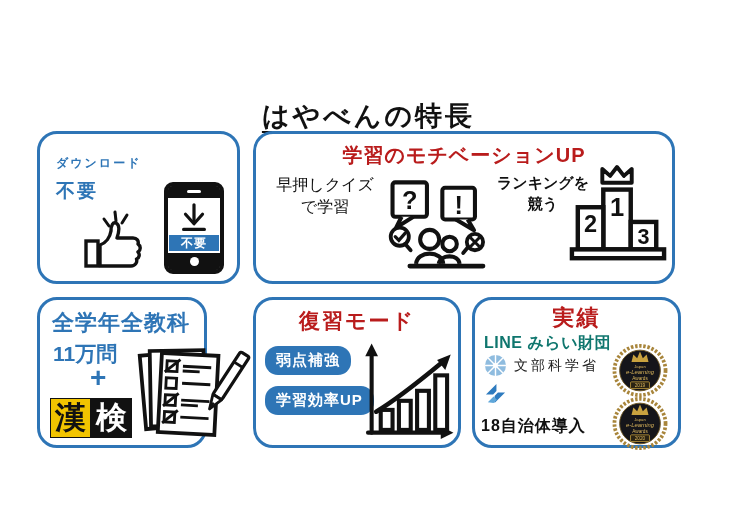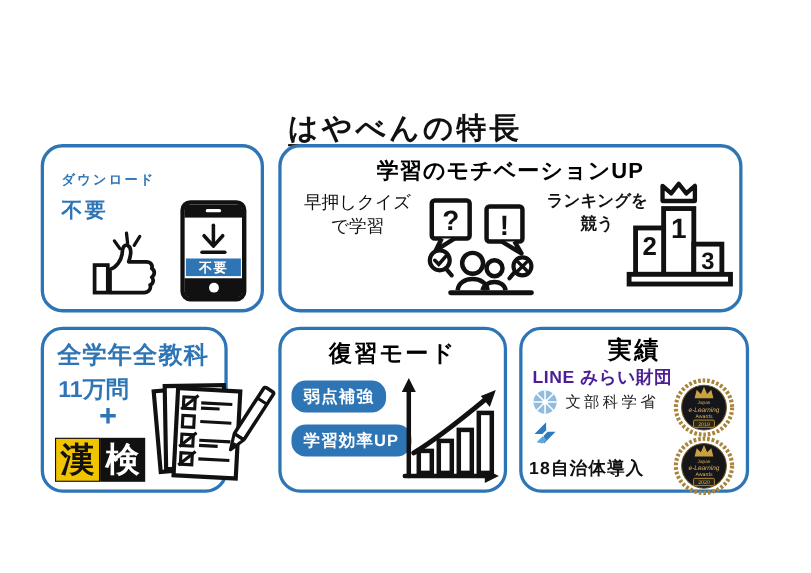--- a/index.html
+++ b/index.html
@@ -22,21 +22,21 @@
     position:absolute;border:3px solid #2E75B6;border-radius:20px;
     background:#fff;box-sizing:border-box;
   }
   #box-download{left:37px;top:131px;width:203px;height:153px;}
   #box-motivation{left:253px;top:131px;width:422px;height:153px;}
   #box-coverage{left:37px;top:297px;width:170px;height:151px;}
   #box-review{left:253px;top:297px;width:208px;height:151px;}
   #box-achievements{left:472px;top:297px;width:209px;height:151px;}
 
   .blue-t{color:#2E75B6;font-weight:bold;}
-  .box-title{position:absolute;left:0;width:100%;text-align:center;color:#000000;font-weight:bold;}
+  .box-title{position:absolute;left:0;width:100%;text-align:center;color:#b91c1c;font-weight:bold;}
 
   
   .dl-line1{position:absolute;left:16px;top:10px;font-size:12px;letter-spacing:2px;margin-top:11px;}
   .dl-line2{position:absolute;left:16px;top:44px;font-size:19px;letter-spacing:2px;}
   .thumbs{position:absolute;left:40px;top:72px;width:74px;height:68px;}
   .phone{
     position:absolute;left:124px;top:48px;width:60px;height:92px;
     border:4px solid #111;border-radius:9px;background:#fff;box-sizing:border-box;
   }
   .phone-top{position:absolute;top:0;left:0;right:0;height:12px;background:#111;border-radius:4px 4px 0 0;}
@@ -72,21 +72,21 @@
   .review-label{
     position:absolute;left:9px;background:#2E75B6;color:#fff;font-weight:bold;
     font-size:15px;padding:5px 11px;letter-spacing:1px;border-radius:13px;
   }
   .review-label-1{top:46px;}
   .review-label-2{top:86px;}
   .chart-icon{position:absolute;left:102px;top:36px;width:100px;height:106px;}
 
   
   #box-achievements .box-title{top:3px;font-size:22px;letter-spacing:2px;}
-  .foundation{position:absolute;left:9px;top:33px;font-size:16px;font-weight:bold;color:#4c1d95;letter-spacing:0.5px;}
+  .foundation{position:absolute;left:9px;top:33px;font-size:16px;font-weight:bold;color:#0f766e;letter-spacing:0.5px;}
   .gov-row{position:absolute;left:9px;display:flex;align-items:center;gap:7px;}
   .gov-mext{top:54px;}
   .gov-meti{top:82px;}
   .gov-name{font-size:14px;color:#222;letter-spacing:3px;white-space:nowrap;}
   .gov-sub{font-size:4.5px;color:#777;letter-spacing:0;margin-top:1px;}
   .municipalities{position:absolute;left:6px;top:116px;font-size:16px;font-weight:bold;color:#111;letter-spacing:1px;}
   .award{position:absolute;width:58px;height:53px;}
   .award-1{left:136px;top:44px;}
   .award-2{left:136px;top:97px;}
 </style>

